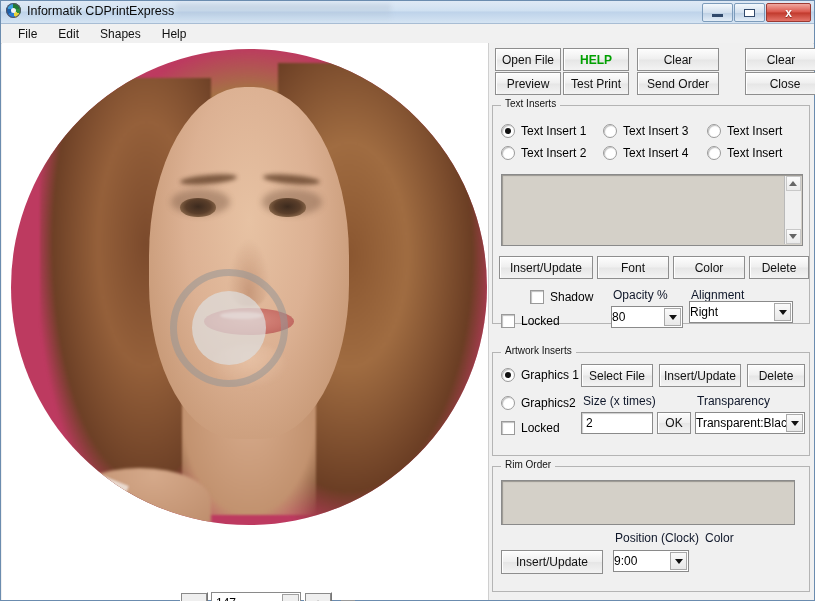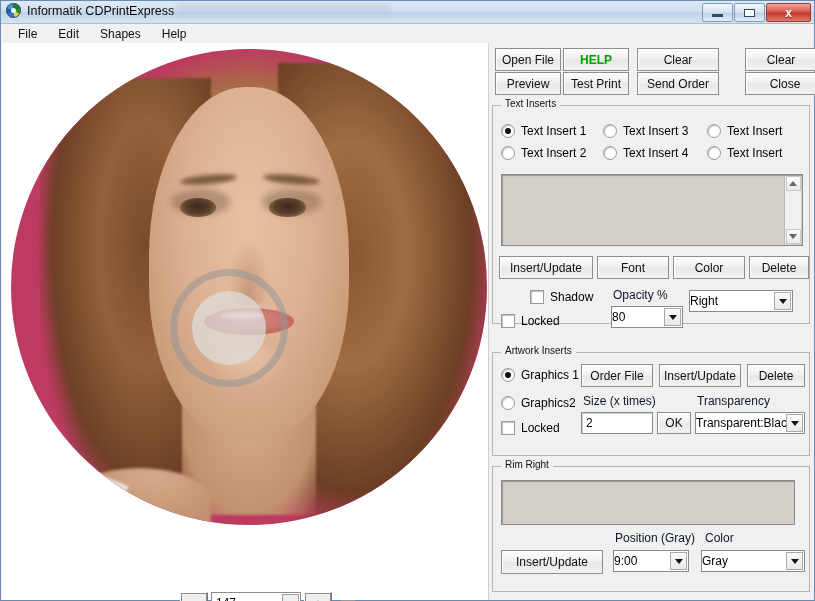--- a/index.html
+++ b/index.html
@@ -294,21 +294,21 @@
 
         <div class="flabel" style="left:120px;top:182px;">Opacity %</div>
         <div class="combo" style="left:118px;top:200px;width:72px;">
           <span class="cval">80</span>
           <span class="carrow">
               <span class="caret"></span>
             </span>
         </div>
 
         <div class="flabel" style="left:198px;top:182px;">Alignment</div>
-        <div class="combo" style="left:196px;top:184px;width:104px;">
+        <div class="combo" style="left:196px;top:195px;width:104px;">
           <span class="cval">Right</span>
           <span class="carrow">
               <span class="caret"></span>
             </span>
         </div>
       </div>
 
       <div class="group" style="left:3px;top:309px;width:318px;height:104px;">
         <div class="legend">Artwork Inserts</div>
 
@@ -318,57 +318,51 @@
         </div>
         <div class="radio" style="left:8px;top:43px;">
           <span class="dot"></span>
           <span>Graphics2</span>
         </div>
         <div class="cbox" style="left:8px;top:68px;">
           <span class="sq"></span>
           <span>Locked</span>
         </div>
 
-        <div class="btn" style="left:88px;top:11px;width:72px;height:23px;">Order File</div>
+        <div class="btn" style="left:88px;top:11px;width:72px;height:23px;">Select File</div>
         <div class="btn" style="left:166px;top:11px;width:82px;height:23px;">Insert/Update</div>
         <div class="btn" style="left:254px;top:11px;width:58px;height:23px;">Delete</div>
 
         <div class="flabel" style="left:90px;top:41px;">Size (x times)</div>
         <div class="tinput" style="left:88px;top:59px;width:72px;">2</div>
         <div class="btn" style="left:164px;top:59px;width:34px;height:22px;">OK</div>
 
         <div class="flabel" style="left:204px;top:41px;">Transparency</div>
         <div class="combo" style="left:202px;top:59px;width:110px;">
           <span class="cval">Transparent:Blac</span>
           <span class="carrow">
               <span class="caret"></span>
             </span>
         </div>
       </div>
 
       <div class="group" style="left:3px;top:423px;width:318px;height:126px;">
-        <div class="legend">Rim Right</div>
+        <div class="legend">Rim Order</div>
 
         <div class="textarea" style="left:8px;top:13px;width:294px;height:45px;">
           <span style="position:absolute;left:4px;top:3px;font-size:12px;"></span>
         </div>
 
-        <div class="flabel" style="left:122px;top:64px;">Position (Gray)</div>
+        <div class="flabel" style="left:122px;top:64px;">Position (Clock)</div>
         <div class="flabel" style="left:212px;top:64px;">Color</div>
 
         <div class="btn" style="left:8px;top:83px;width:102px;height:24px;">Insert/Update</div>
         <div class="combo" style="left:120px;top:83px;width:76px;">
           <span class="cval">9:00</span>
           <span class="carrow">
               <span class="caret"></span>
             </span>
         </div>
-        <div class="combo" style="left:208px;top:83px;width:104px;">
-          <span class="cval">Gray</span>
-          <span class="carrow">
-              <span class="caret"></span>
-            </span>
-        </div>
       </div>
 
     </div>
   </div>
 </div>
 
 </body></html>

